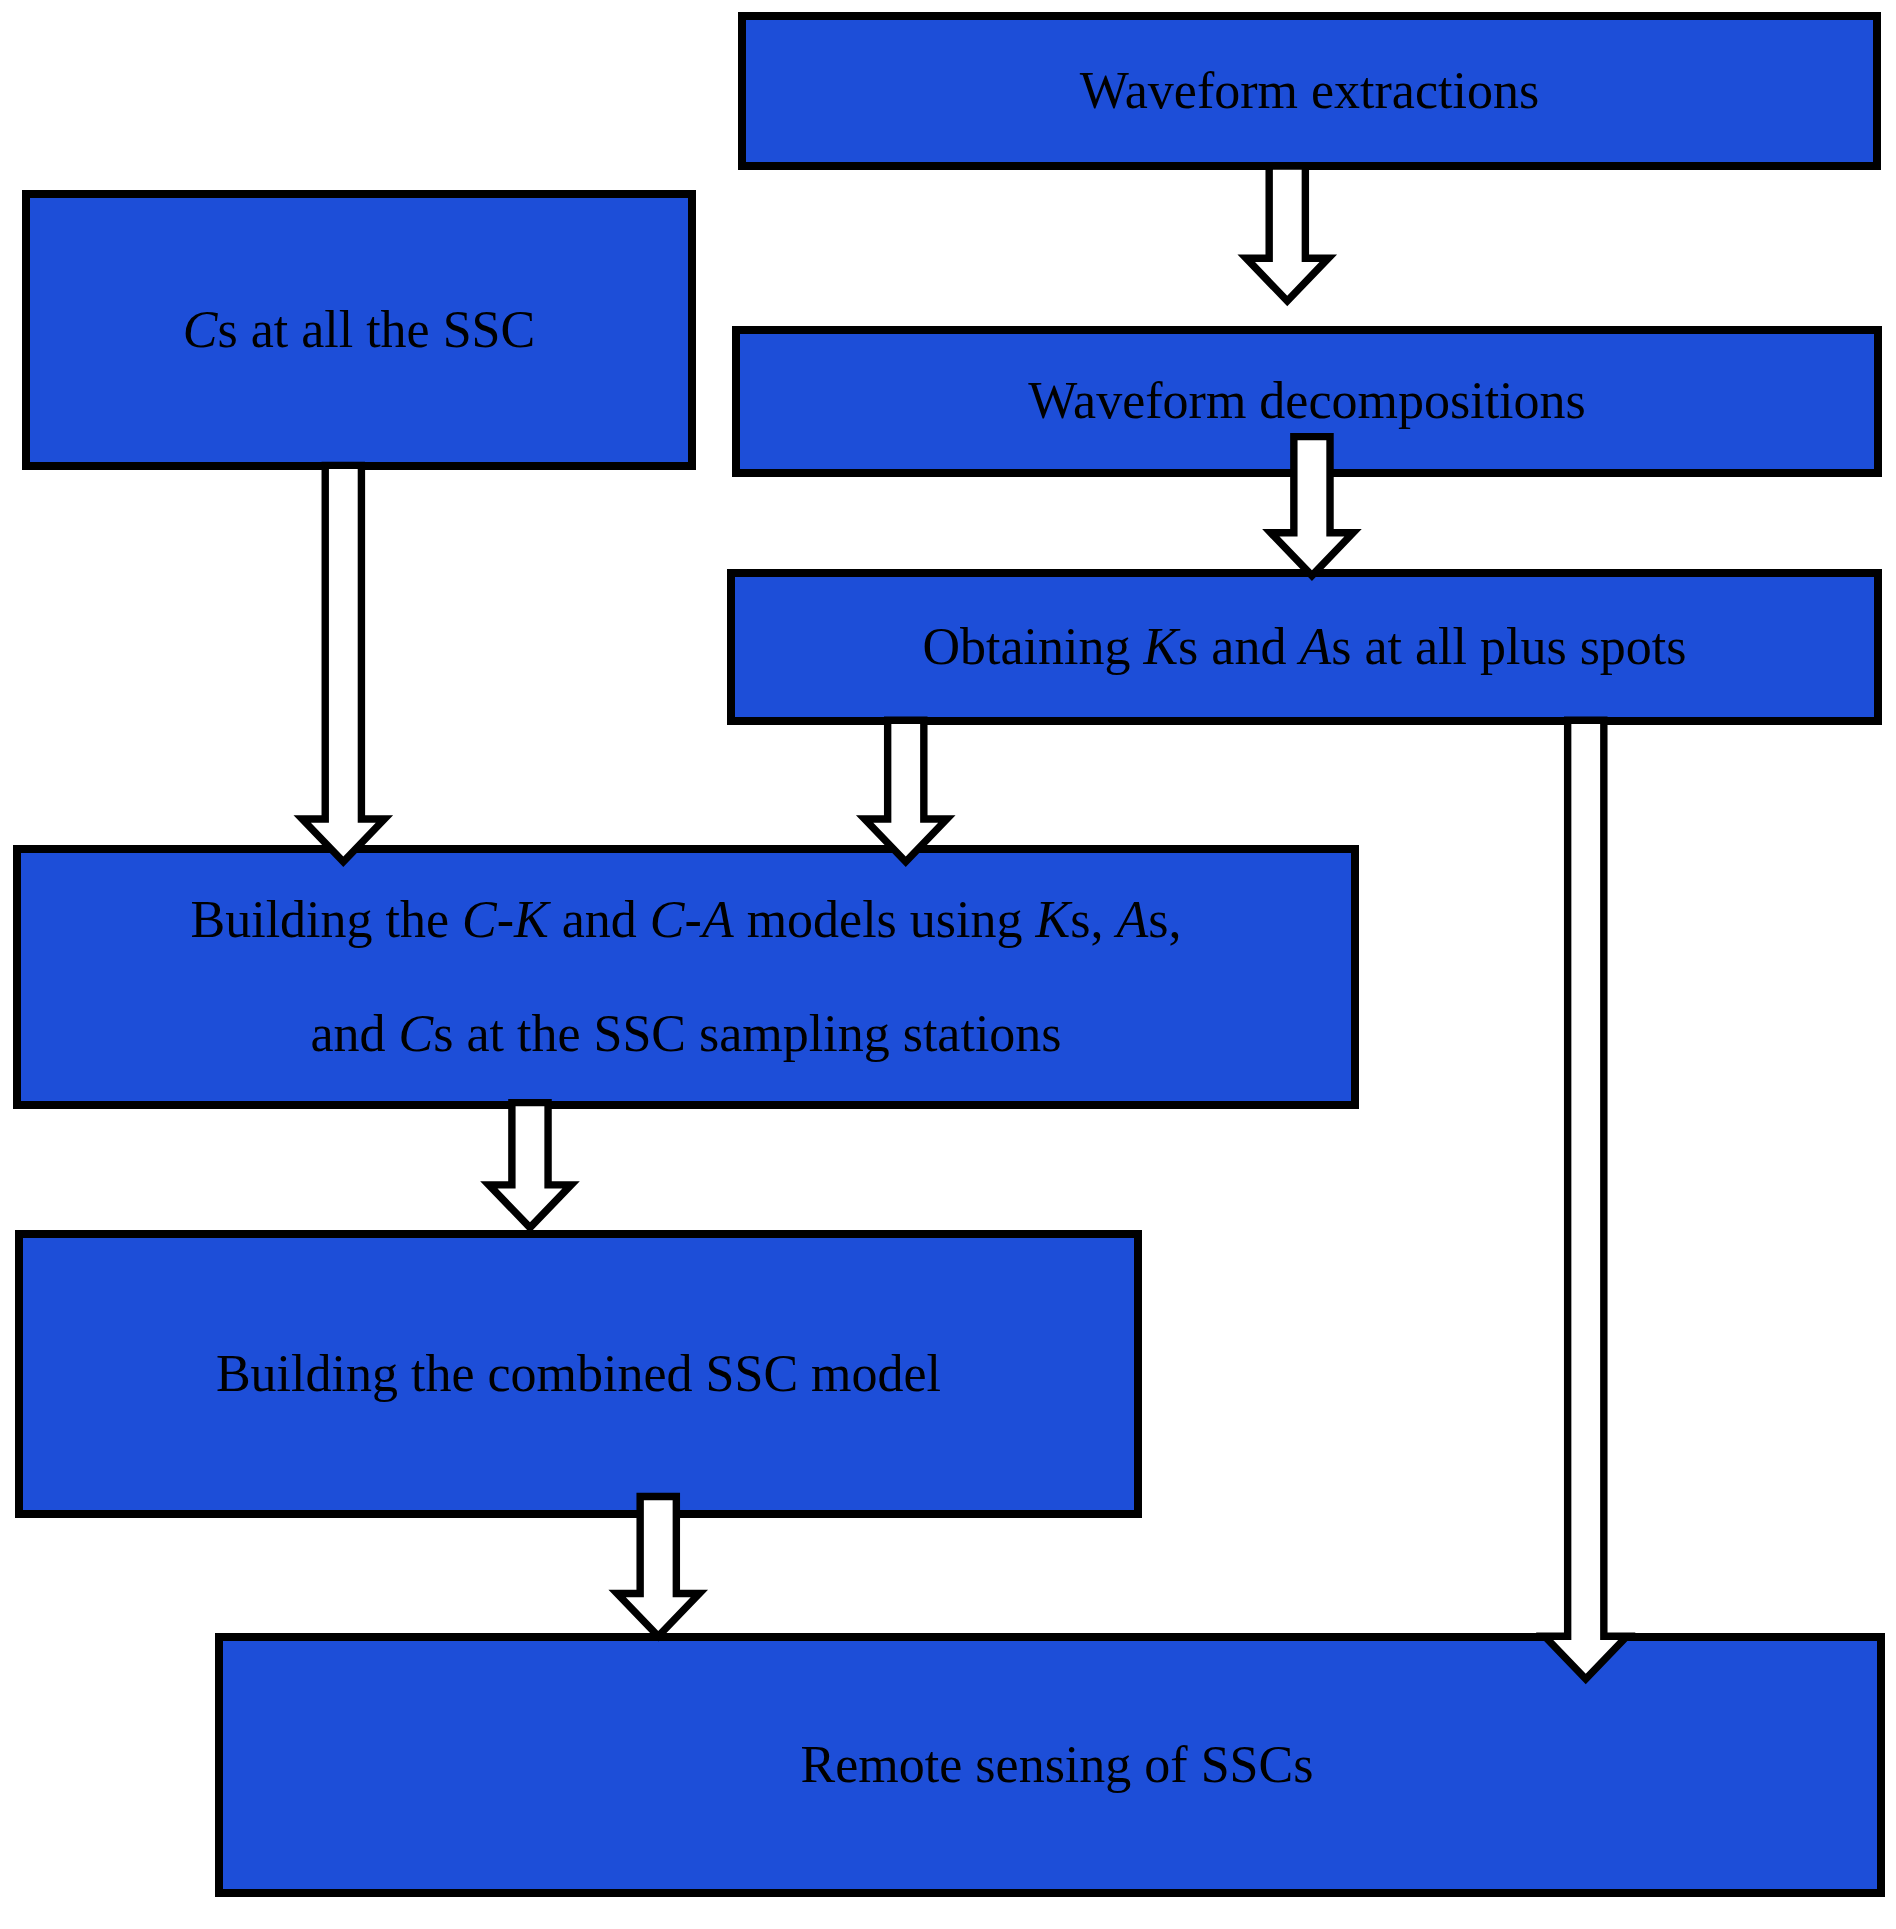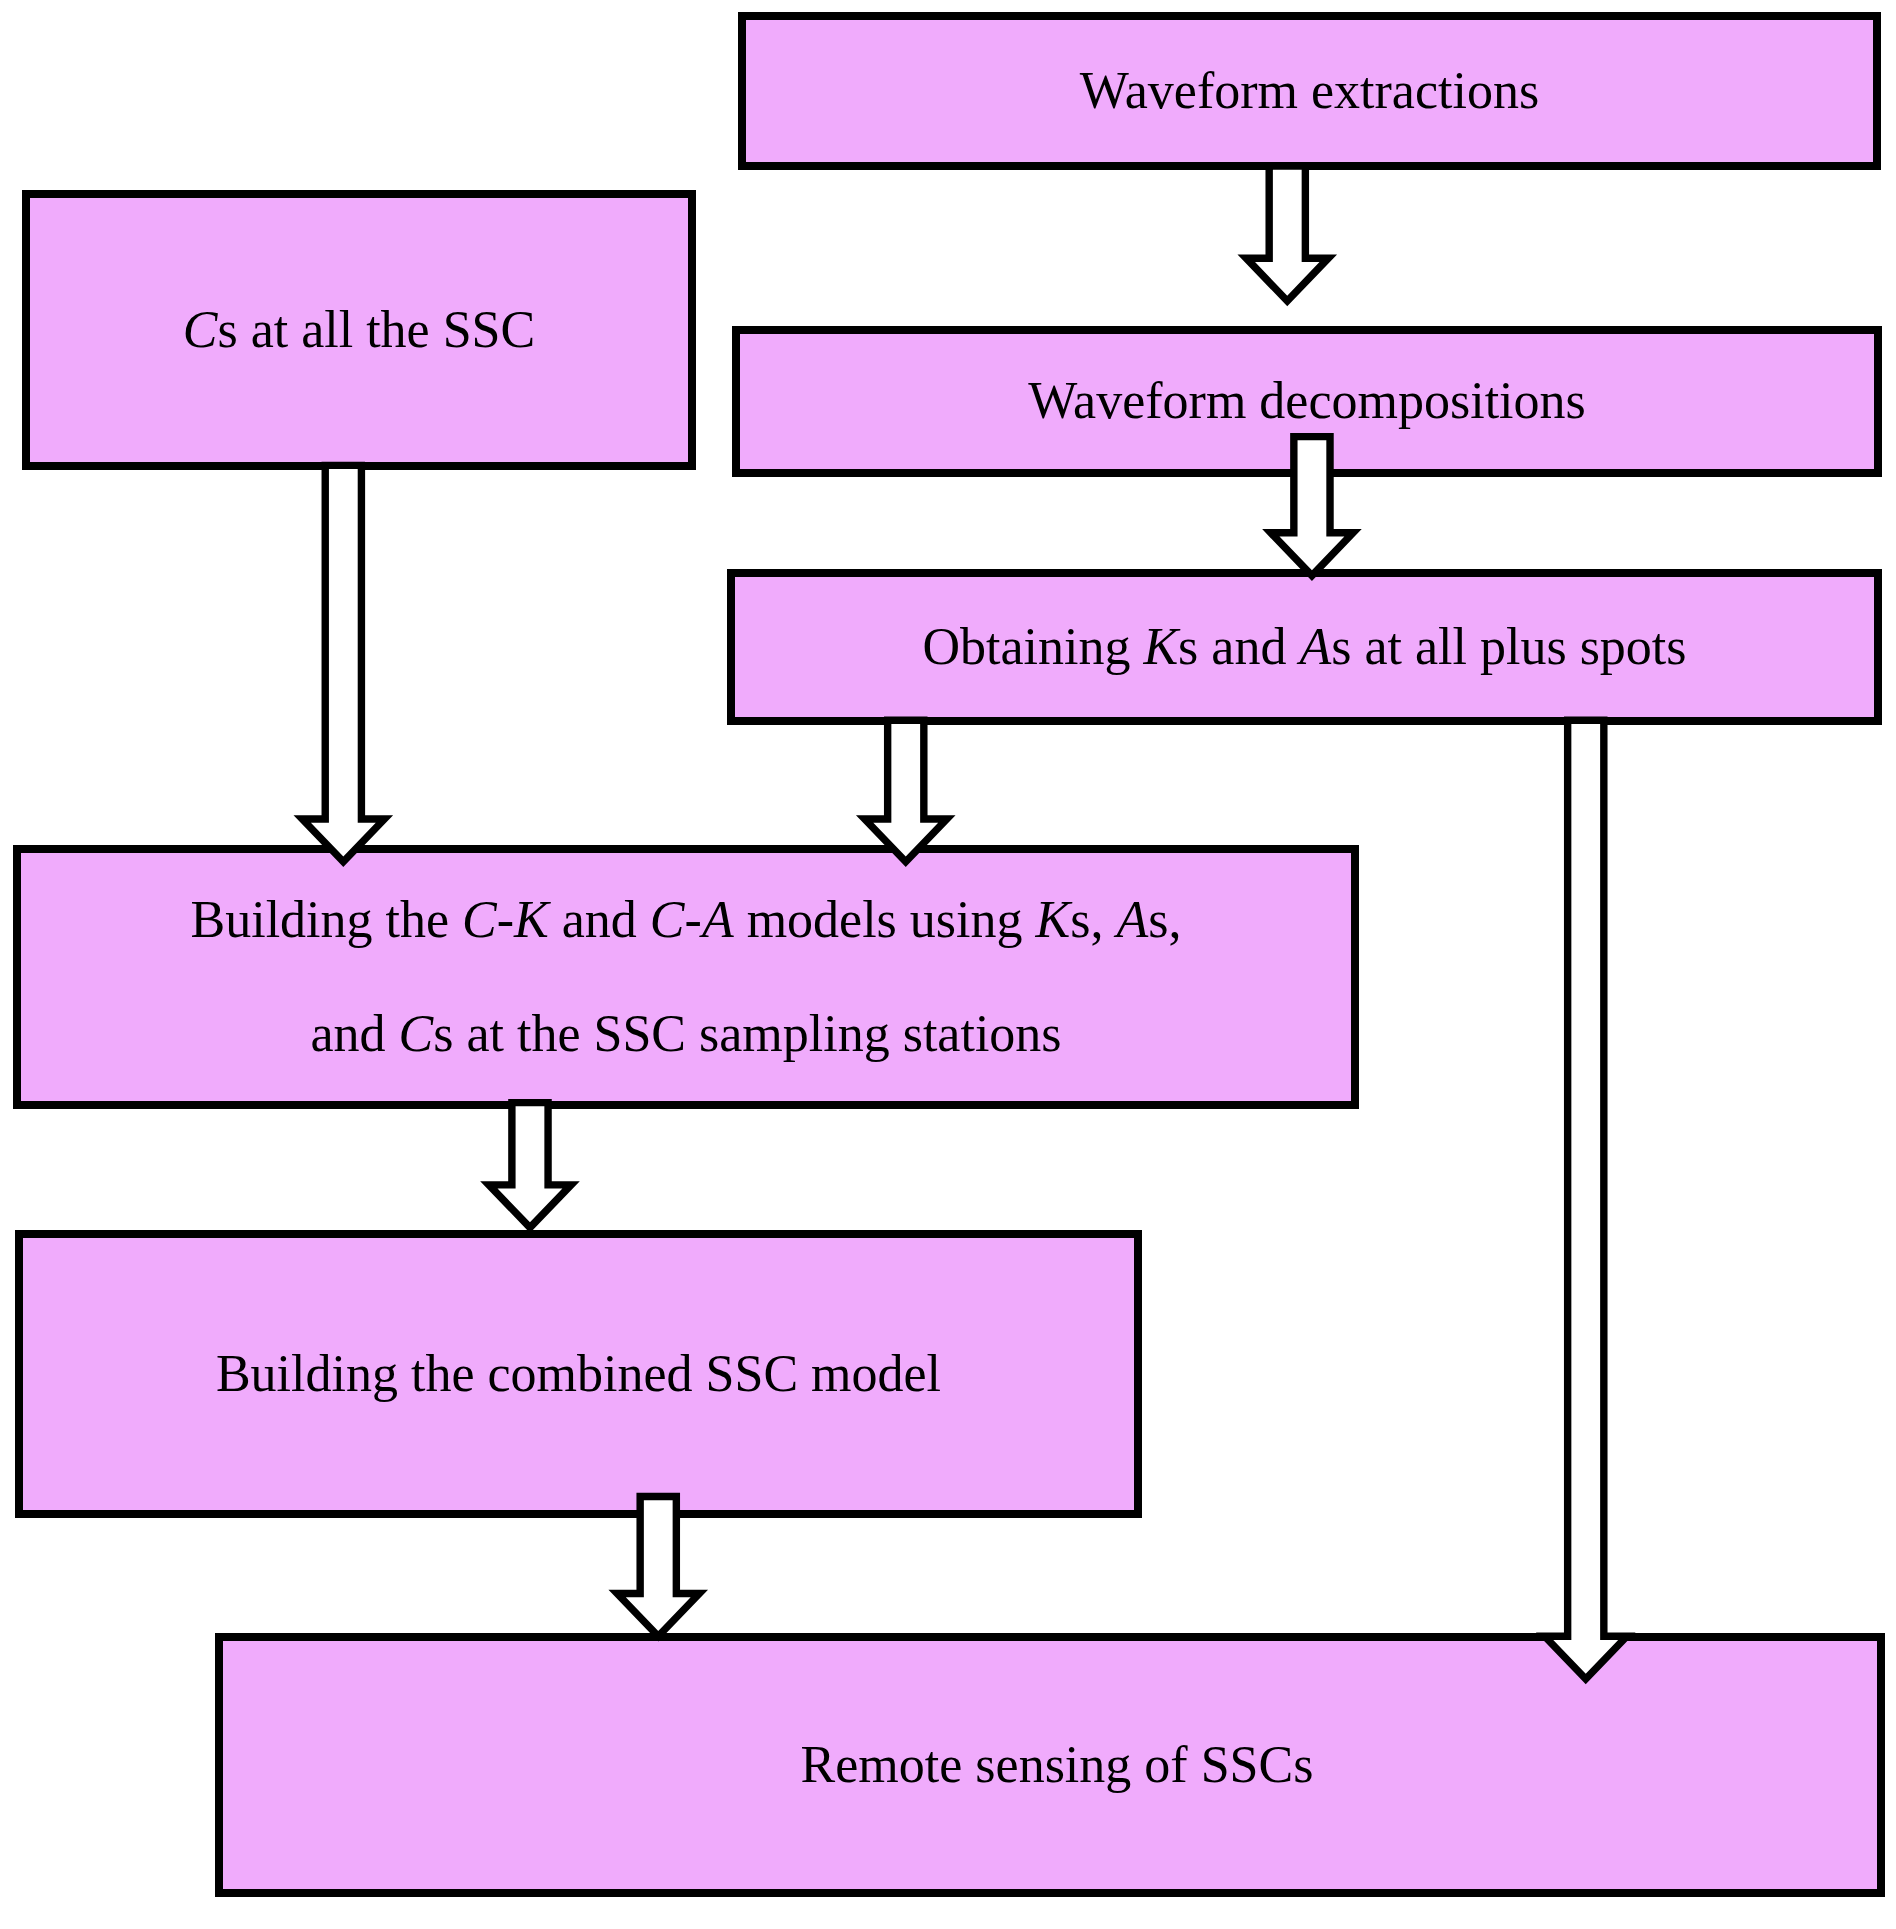--- a/index.html
+++ b/index.html
@@ -17,21 +17,21 @@
   .stage {
     position: absolute;
     left: 0; top: 0;
     width: 1897px;
     height: 1929px;
   }
   .fbox {
     position: absolute;
     box-sizing: border-box;
     border: 8.2px solid #000000;
-    background: #f0abfc;
+    background: #1d4ed8;
     display: flex;
     flex-direction: column;
     align-items: center;
     justify-content: center;
     text-align: right;
     font-size: 52px;
     line-height: 1.2;
     padding: 0 20px;
   }
   .fbox .line { white-space: nowrap; }

